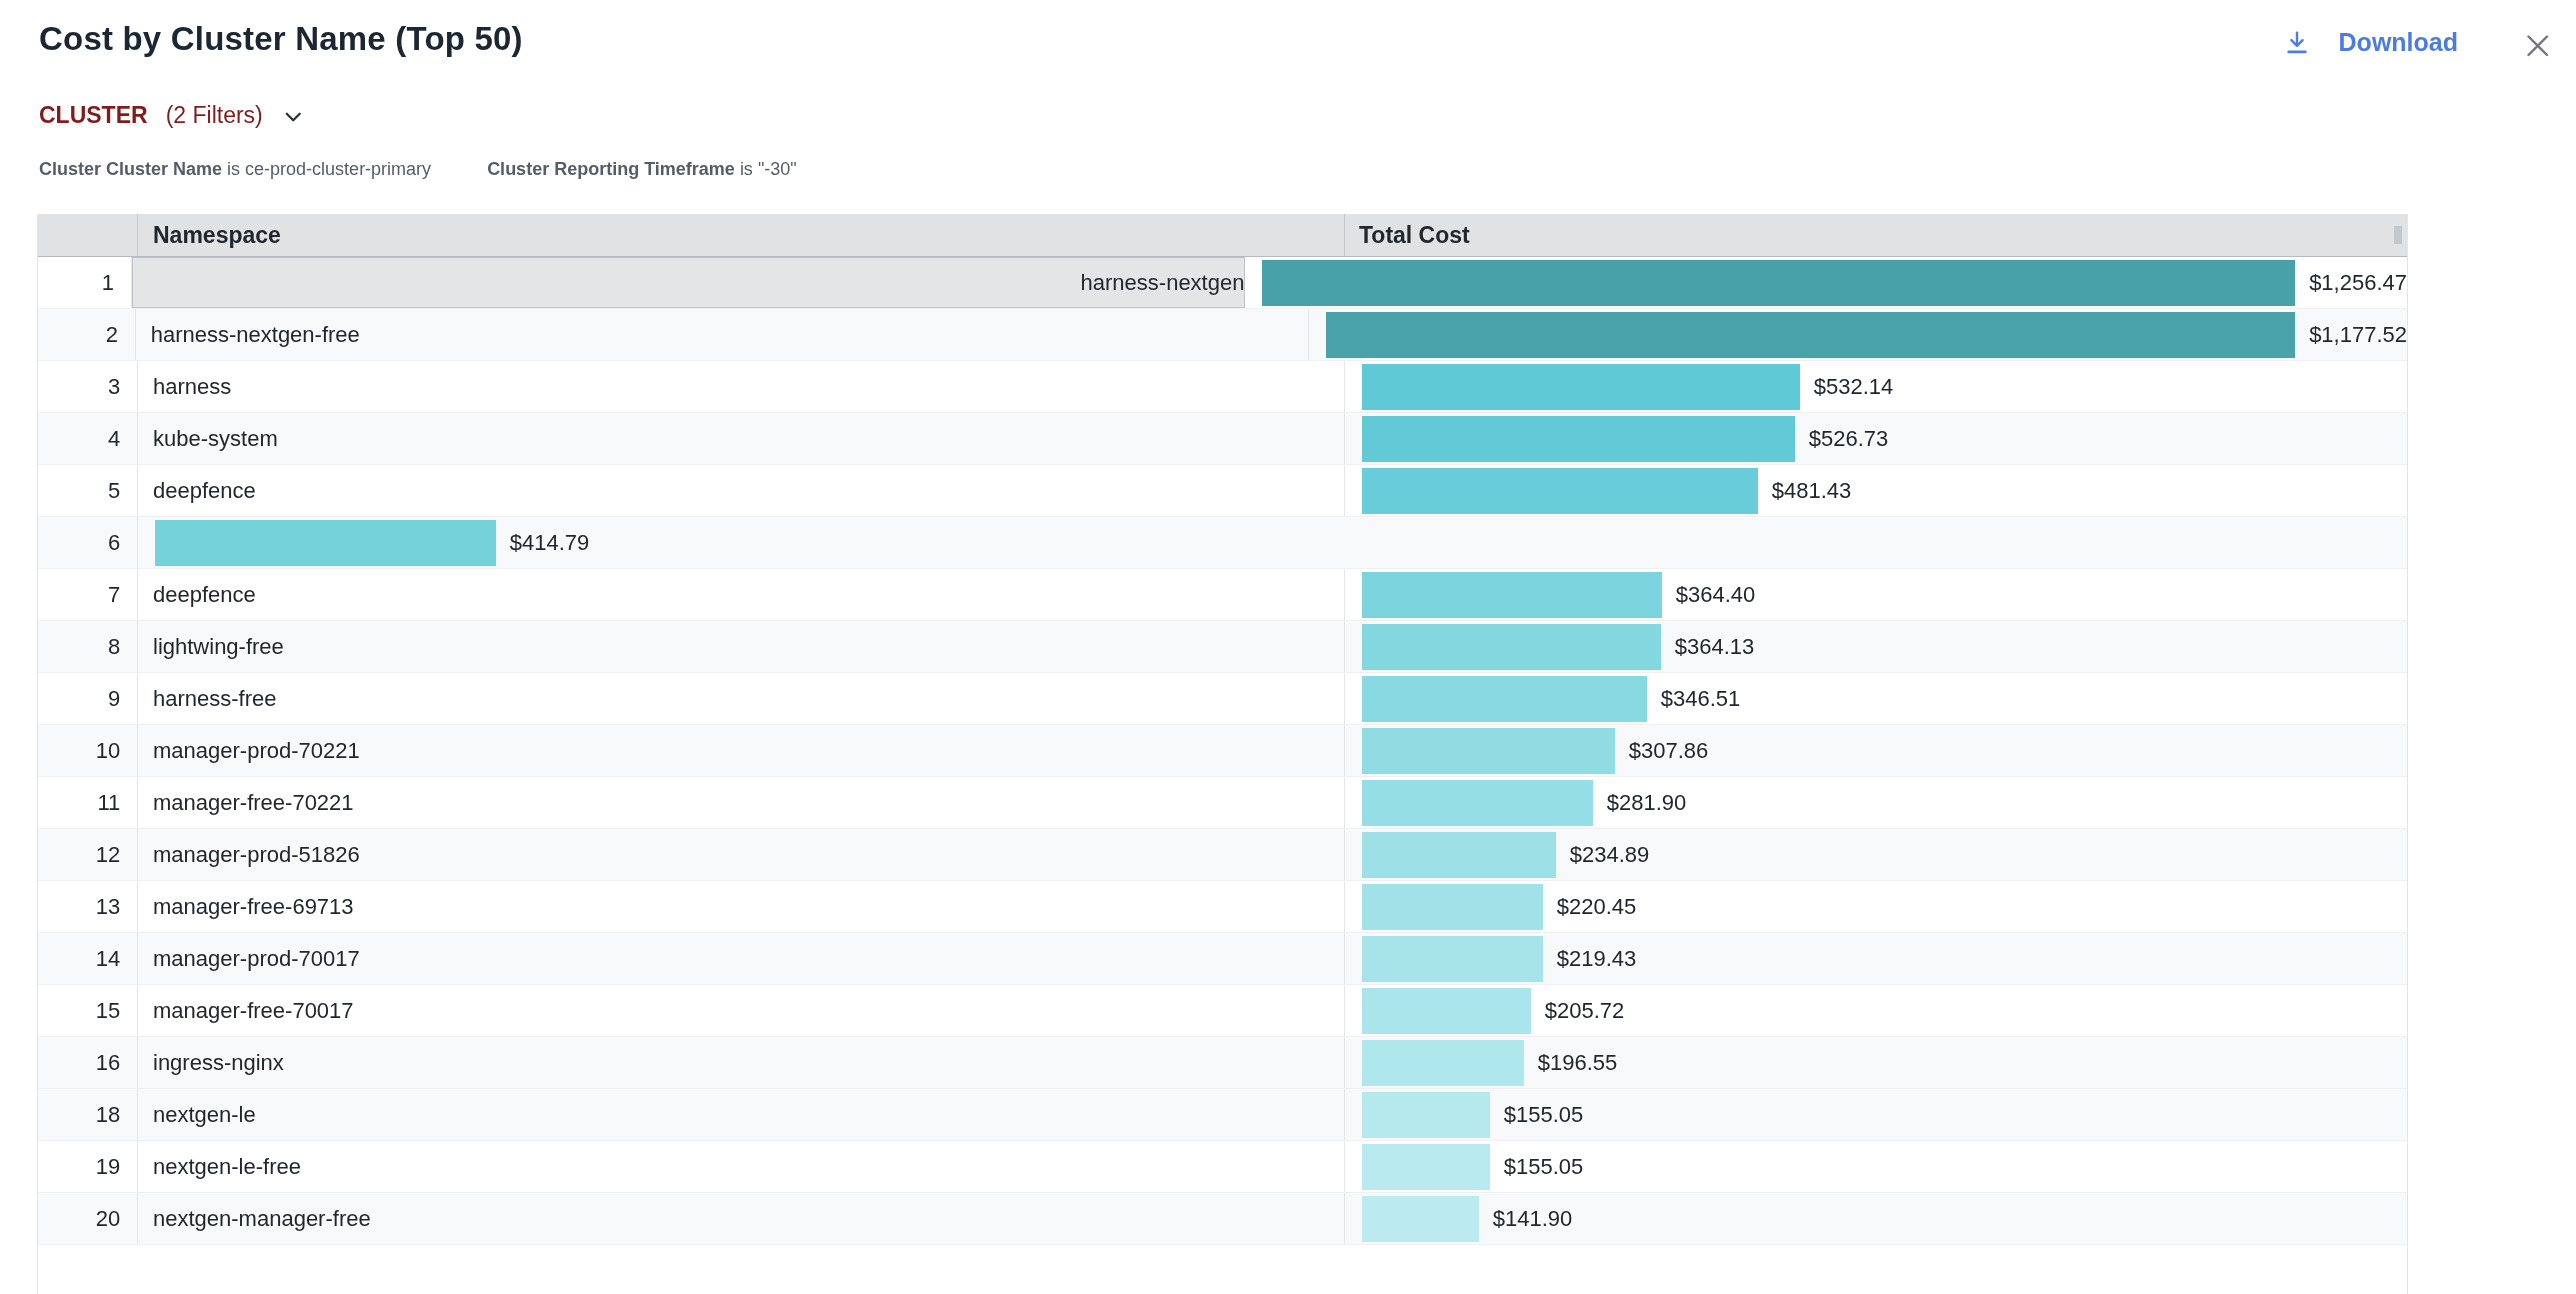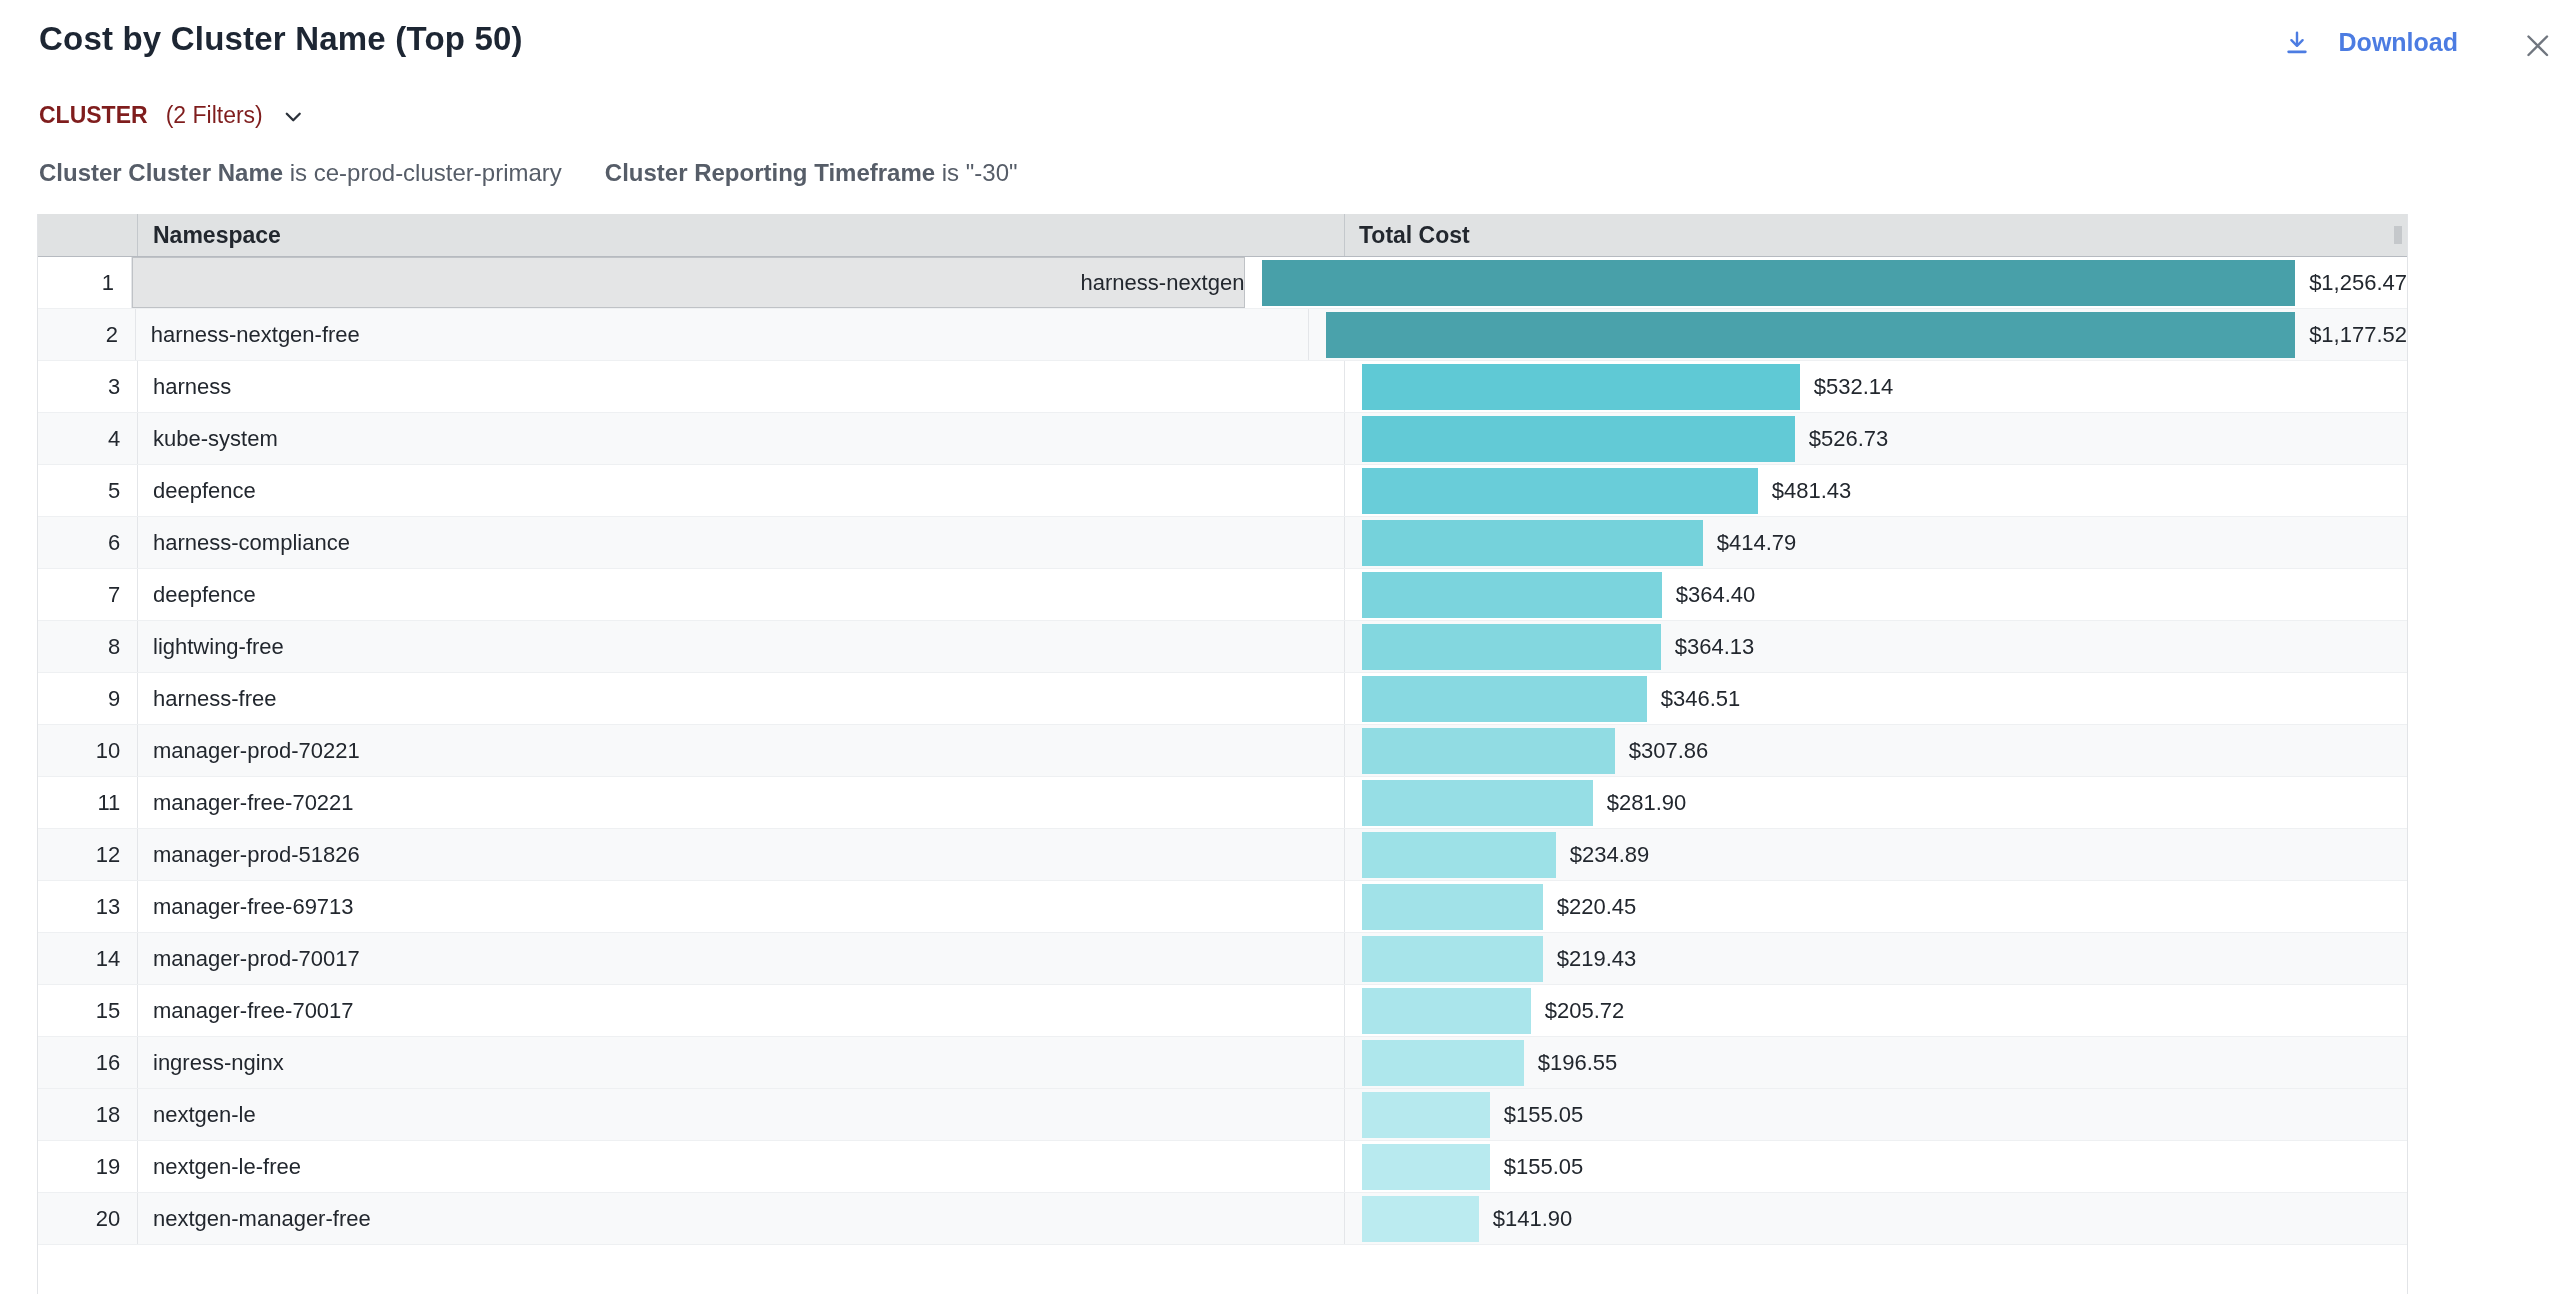--- a/index.html
+++ b/index.html
@@ -24,22 +24,22 @@
   .cluster-row{
     position:absolute;left:39px;top:102px;
     display:flex;align-items:center;gap:18px;
     font-size:23px;color:#7f1d1d;cursor:pointer;
   }
   .cluster-row .grp{font-weight:700;}
   .cluster-row .cnt{font-weight:400;}
   .cluster-row svg{margin-left:3.7px;margin-top:2.8px;}
   .filters-row{
     position:absolute;left:39px;top:159px;
-    display:flex;align-items:center;gap:43px;
-    font-size:24px;color:#565d68;
+    display:flex;align-items:center;gap:56px;
+    font-size:18px;color:#565d68;
   }
   .chip .f-name{font-weight:700;}
   .chip .f-cond{font-weight:400;}
   
   .grid{
     position:absolute;left:37px;top:214px;width:2371px;height:1081px;
     box-sizing:border-box;
     border-left:0.9px solid #e2e4e7;border-right:0.9px solid #e2e4e7;
     background:#fff;
   }
@@ -173,23 +173,20 @@
         <div class="td ns">
           <span>deepfence</span>
         </div>
         <div class="td cost">
           <div class="bar" style="width: 396px; background: rgb(105, 205, 217);"></div>
           <span class="val">$481.43</span>
         </div>
       </div>
       <div class="trow even">
         <div class="td rank">6</div>
-        <div class="td ns">
-          <span>harness-compliance</span>
-        </div>
         <div class="td cost">
           <div class="bar" style="width: 341px; background: rgb(117, 210, 219);"></div>
           <span class="val">$414.79</span>
         </div>
       </div>
       <div class="trow">
         <div class="td rank">7</div>
         <div class="td ns">
           <span>deepfence</span>
         </div>

